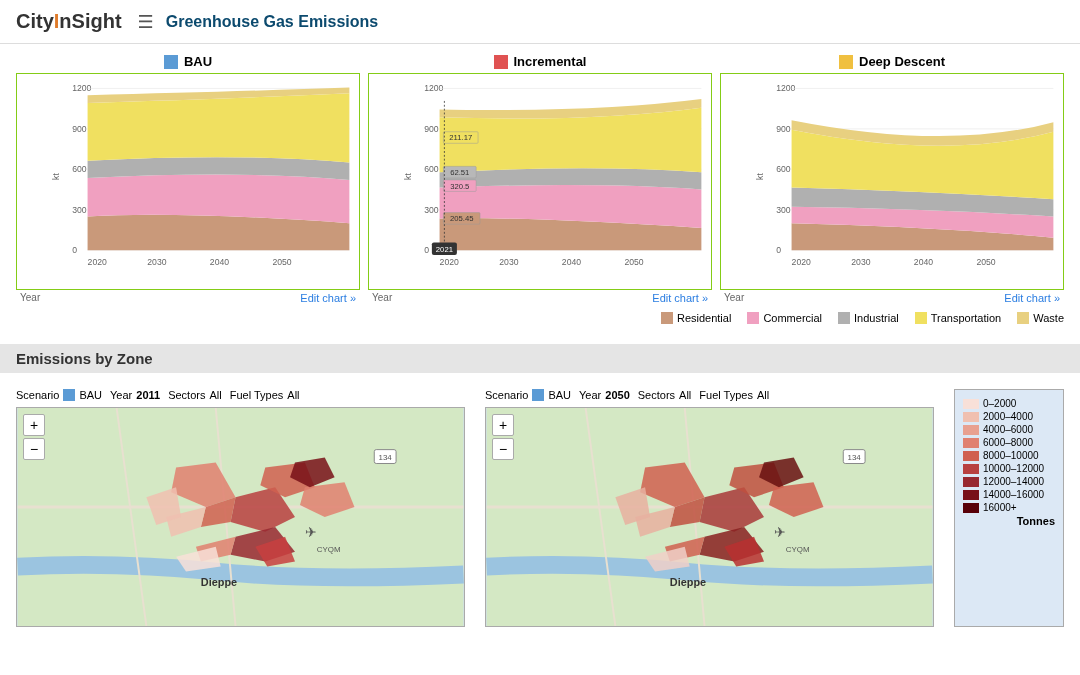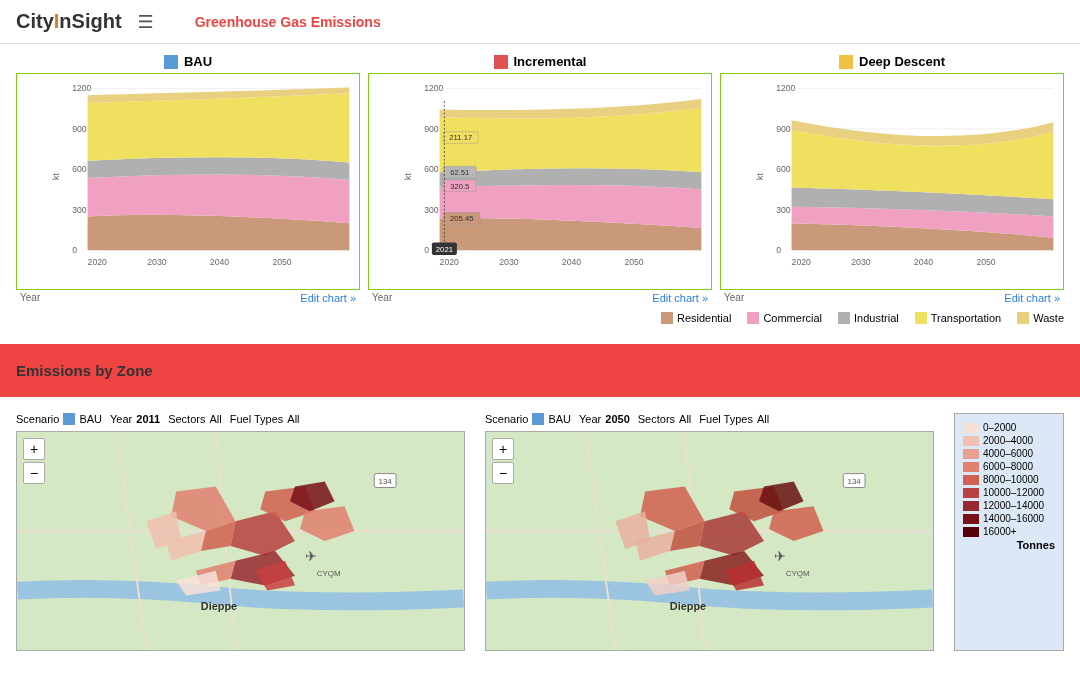--- a/index.html
+++ b/index.html
@@ -4,41 +4,41 @@
   <style>
     * { box-sizing: border-box; margin: 0; padding: 0; }
     body { font-family: Arial, sans-serif; font-size: 12px; background: #fff; width: 1080px; }
 
     
     .header { display: flex; align-items: center; padding: 10px 16px; border-bottom: 1px solid #ddd; background: #fff; }
     .logo { display: flex; align-items: center; margin-right: 16px; }
     .logo-text { font-size: 20px; font-weight: bold; color: #333; }
     .logo-text span { color: #e07b2a; }
     .hamburger { font-size: 18px; margin-right: 12px; cursor: pointer; color: #555; }
-    .page-title { font-size: 14px; font-weight: bold; color: #ef4444; margin-left: 29px; }
+    .page-title { font-size: 16px; font-weight: bold; color: #0c4a6e; }
 
     
     .charts-section { padding: 10px 16px; }
     .charts-row { display: flex; gap: 8px; }
     .chart-container { flex: 1; position: relative; }
     .chart-label { text-align: center; font-size: 13px; font-weight: bold; margin-bottom: 4px; display: flex; align-items: center; justify-content: center; gap: 6px; }
     .legend-box { width: 14px; height: 14px; display: inline-block; vertical-align: middle; }
     .chart-wrap { position: relative; border: 1px solid #84cc16; background: #fff; padding-left: 34px; }
     .chart-svg { width: 100%; }
     .edit-chart { color: #2a7de1; font-size: 11px; cursor: pointer; text-decoration: none; }
     .chart-footer { display: flex; justify-content: space-between; align-items: center; padding: 2px 4px; }
     .chart-year-label { font-size: 10px; color: #666; text-align: center; }
 
     
     .legend-row { display: flex; justify-content: flex-end; gap: 16px; align-items: center; padding: 6px 0 10px; flex-wrap: wrap; }
     .legend-item { display: flex; align-items: center; gap: 4px; font-size: 11px; }
     .legend-swatch { width: 12px; height: 12px; display: inline-block; }
 
     
-    .zone-section { background: #ef4444; padding: 18px 16px; margin: 0 0 8px; }
+    .zone-section { background: #e5e5e5; padding: 6px 16px; margin: 0 0 8px; }
     .zone-title { font-size: 15px; font-weight: bold; color: #333; }
 
     
     .maps-section { padding: 8px 16px; display: flex; gap: 20px; }
     .map-col { flex: 1; }
     .map-scenario-bar { font-size: 11px; margin-bottom: 6px; display: flex; align-items: center; gap: 4px; flex-wrap: wrap; }
     .scenario-square { width: 12px; height: 12px; display: inline-block; }
     .map-placeholder { width: 100%; height: 220px; background: #cde; border: 1px solid #aaa; position: relative; overflow: hidden; }
 
     

